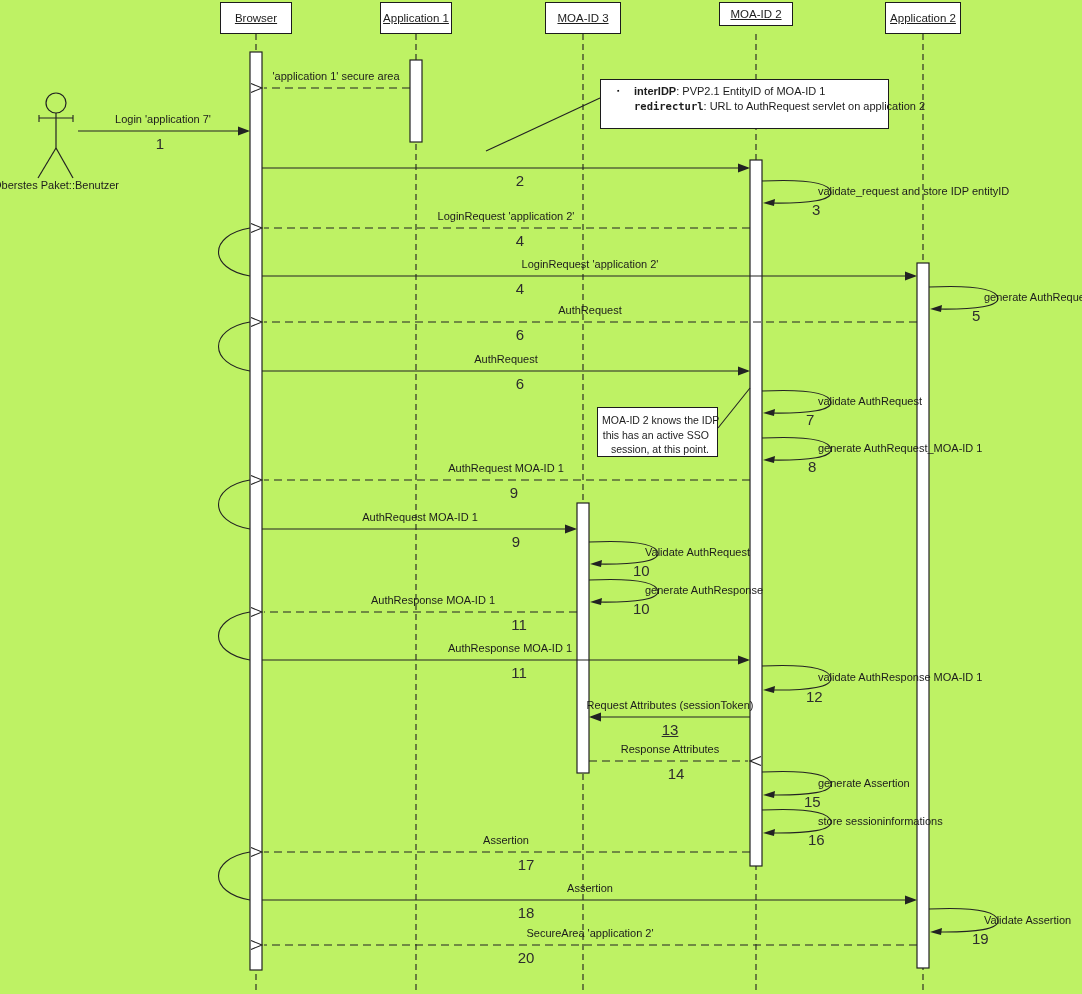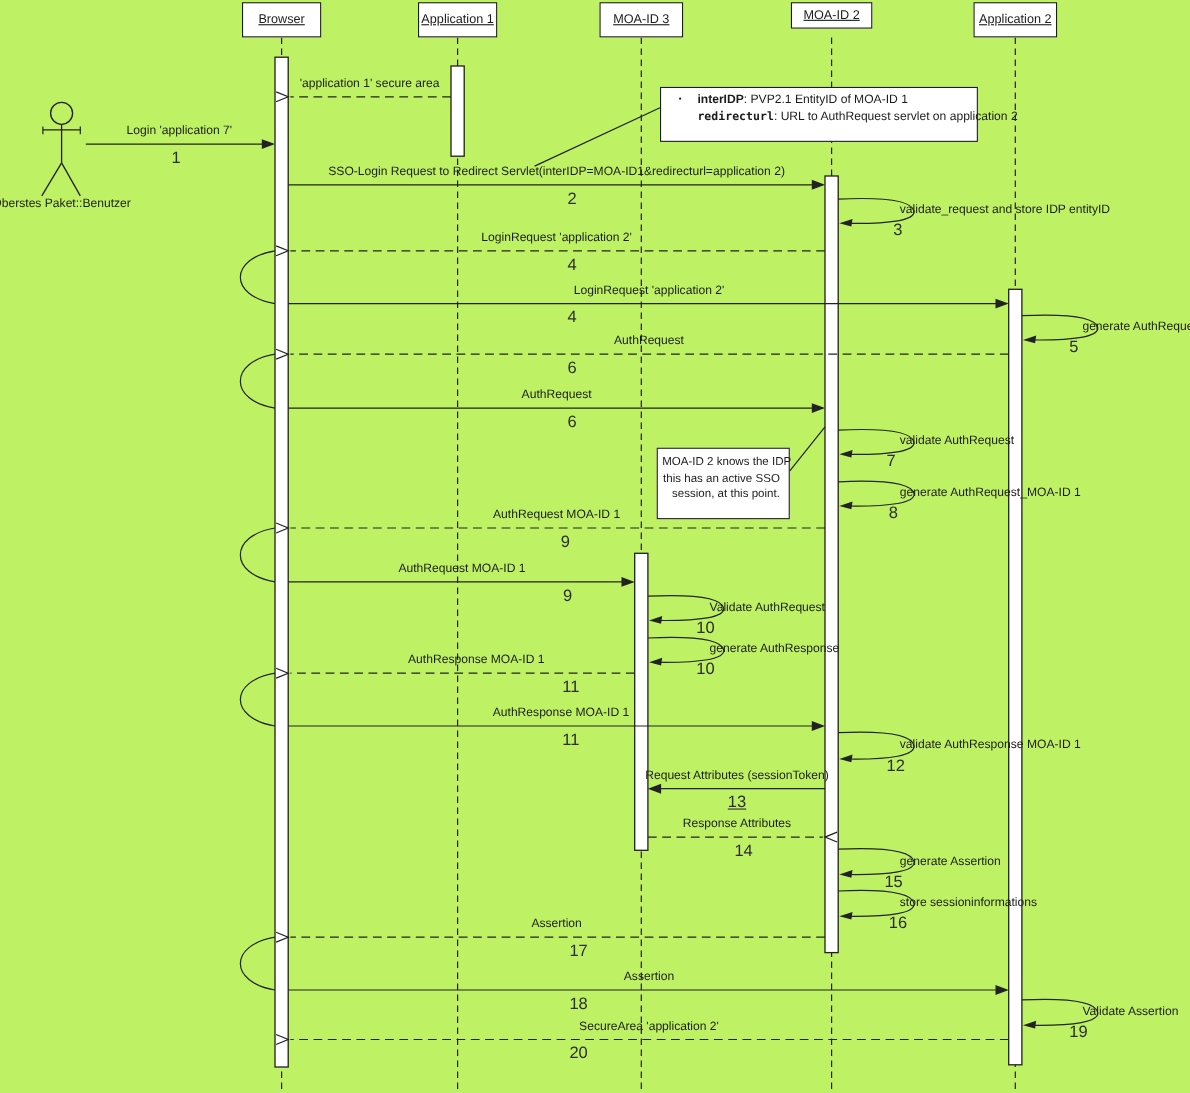--- a/index.html
+++ b/index.html
@@ -134,21 +134,20 @@
       </div>
       <div class="head-box" style="left: 719px; top: 2px; width: 74px; height: 24px;">
         <span>MOA-ID 2</span>
       </div>
       <div class="head-box" style="left: 885px; top: 2px; width: 76px; height: 32px;">
         <span>Application 2</span>
       </div>
       <div class="msg-label" style="left: 336px; top: 70px;">'application 1' secure area</div>
       <div class="msg-label" style="left: 163px; top: 113px;">Login 'application 7'</div>
       <div class="msg-num" style="left: 160px; top: 136px;">1</div>
-      <div class="msg-label" style="left: 506px; top: 150px;">SSO-Login Request to Redirect Servlet(interIDP=MOA-ID1&amp;redirecturl=application 2)</div>
       <div class="msg-num" style="left: 520px; top: 173px;">2</div>
       <div class="msg-label" style="left: 506px; top: 210px;">LoginRequest 'application 2'</div>
       <div class="msg-num" style="left: 520px; top: 233px;">4</div>
       <div class="msg-label" style="left: 590px; top: 258px;">LoginRequest 'application 2'</div>
       <div class="msg-num" style="left: 520px; top: 281px;">4</div>
       <div class="msg-label" style="left: 590px; top: 304px;">AuthRequest</div>
       <div class="msg-num" style="left: 520px; top: 327px;">6</div>
       <div class="msg-label" style="left: 506px; top: 353px;">AuthRequest</div>
       <div class="msg-num" style="left: 520px; top: 376px;">6</div>
       <div class="msg-label" style="left: 506px; top: 462px;">AuthRequest MOA-ID 1</div>
@@ -187,21 +186,21 @@
       <div class="self-num" style="left: 804px; top: 794px;">15</div>
       <div class="self-label" style="left: 818px; top: 814.5px;">store sessioninformations</div>
       <div class="self-num" style="left: 808px; top: 832px;">16</div>
       <div class="self-label" style="left: 984px; top: 913.5px;">Validate Assertion</div>
       <div class="self-num" style="left: 972px; top: 931px;">19</div>
       <div class="note-box" style="left: 600px; top: 79px; width: 289px; height: 50px;">
         <div class="note-bullet">▪</div>
      <div class="note-line" style="top:4px"><span class="kw-bold">interIDP</span><span>: PVP2.1 EntityID of MOA-ID 1</span></div>
      <div class="note-line" style="top:19px"><span class="kw-mono">redirecturl</span><span>: URL to AuthRequest servlet on application 2</span></div>
       </div>
-      <div class="note-box" style="left: 597px; top: 407px; width: 121px; height: 65px; padding-left: 24px;">
+      <div class="note-box" style="left: 597px; top: 407px; width: 121px; height: 50px; padding-left: 24px;">
         <div class="sso-note-inner">
        <div>MOA-ID 2 knows the IDP</div>
        <div>this has an active SSO</div>
        <div>session, at this point.</div>
      </div>
       </div>
       <div class="actor-label" style="left: 56px; top: 179px;">Oberstes Paket::Benutzer</div>
     </div>
 </div>
 

